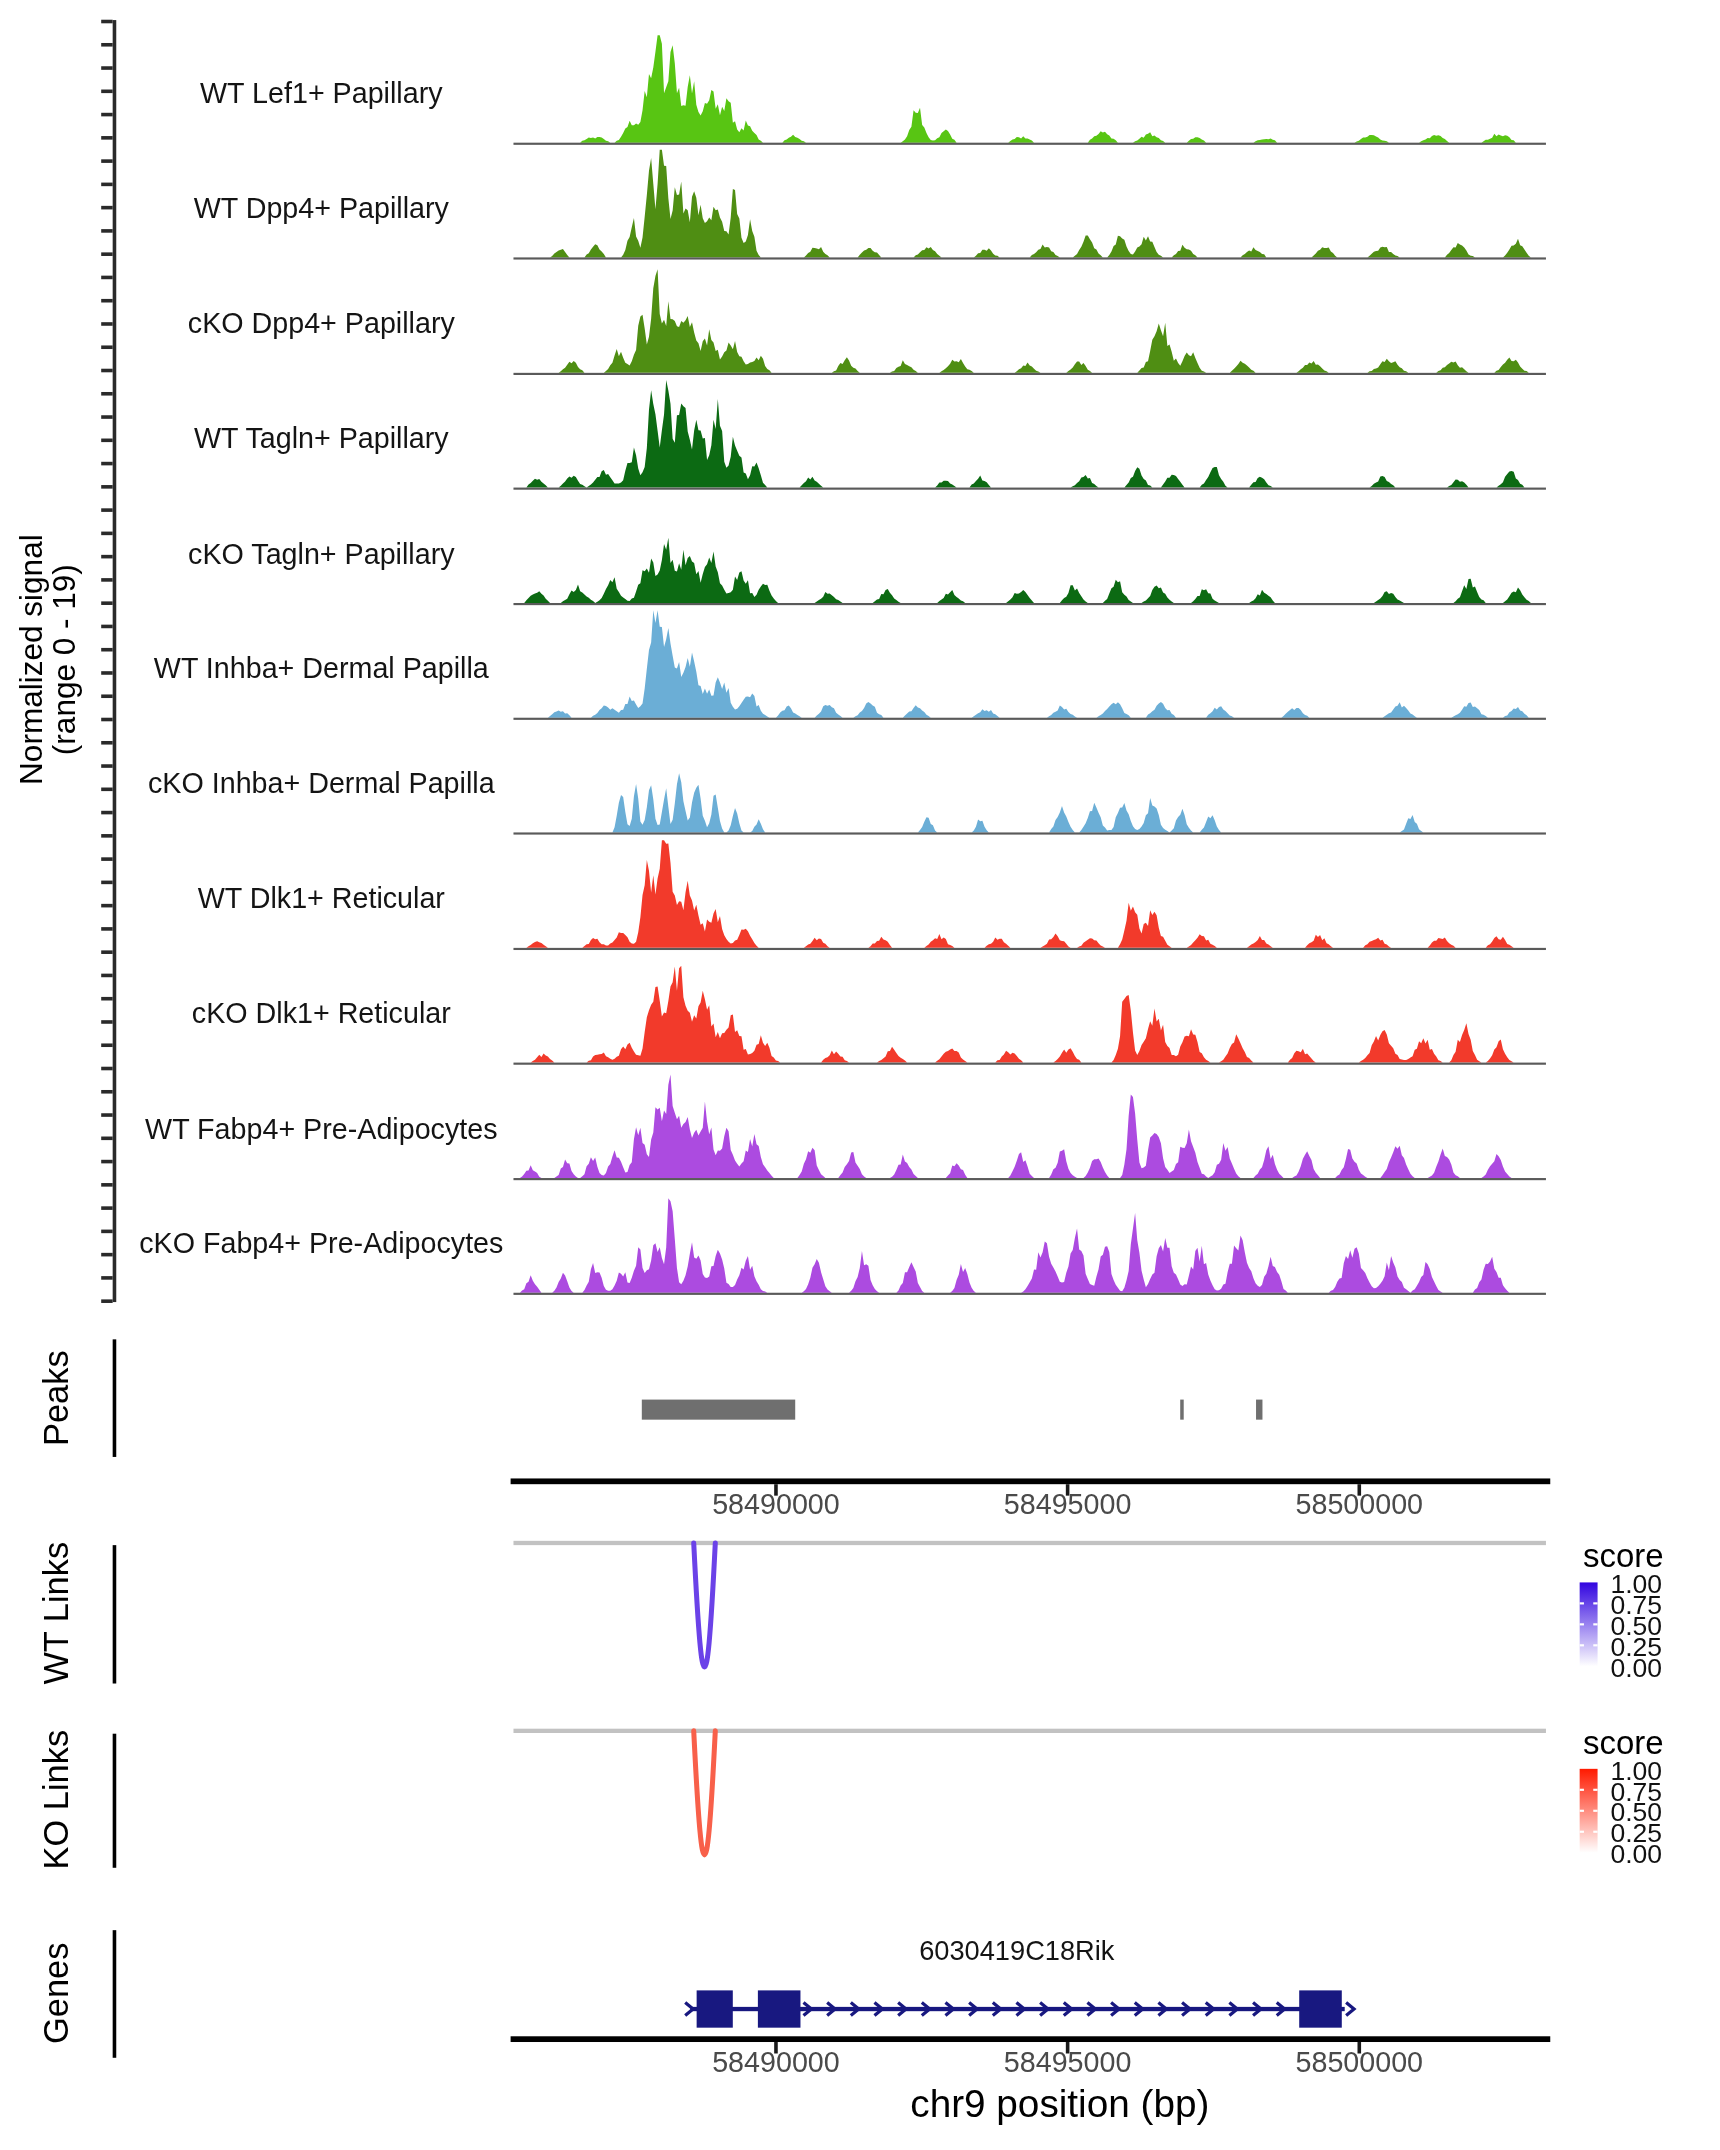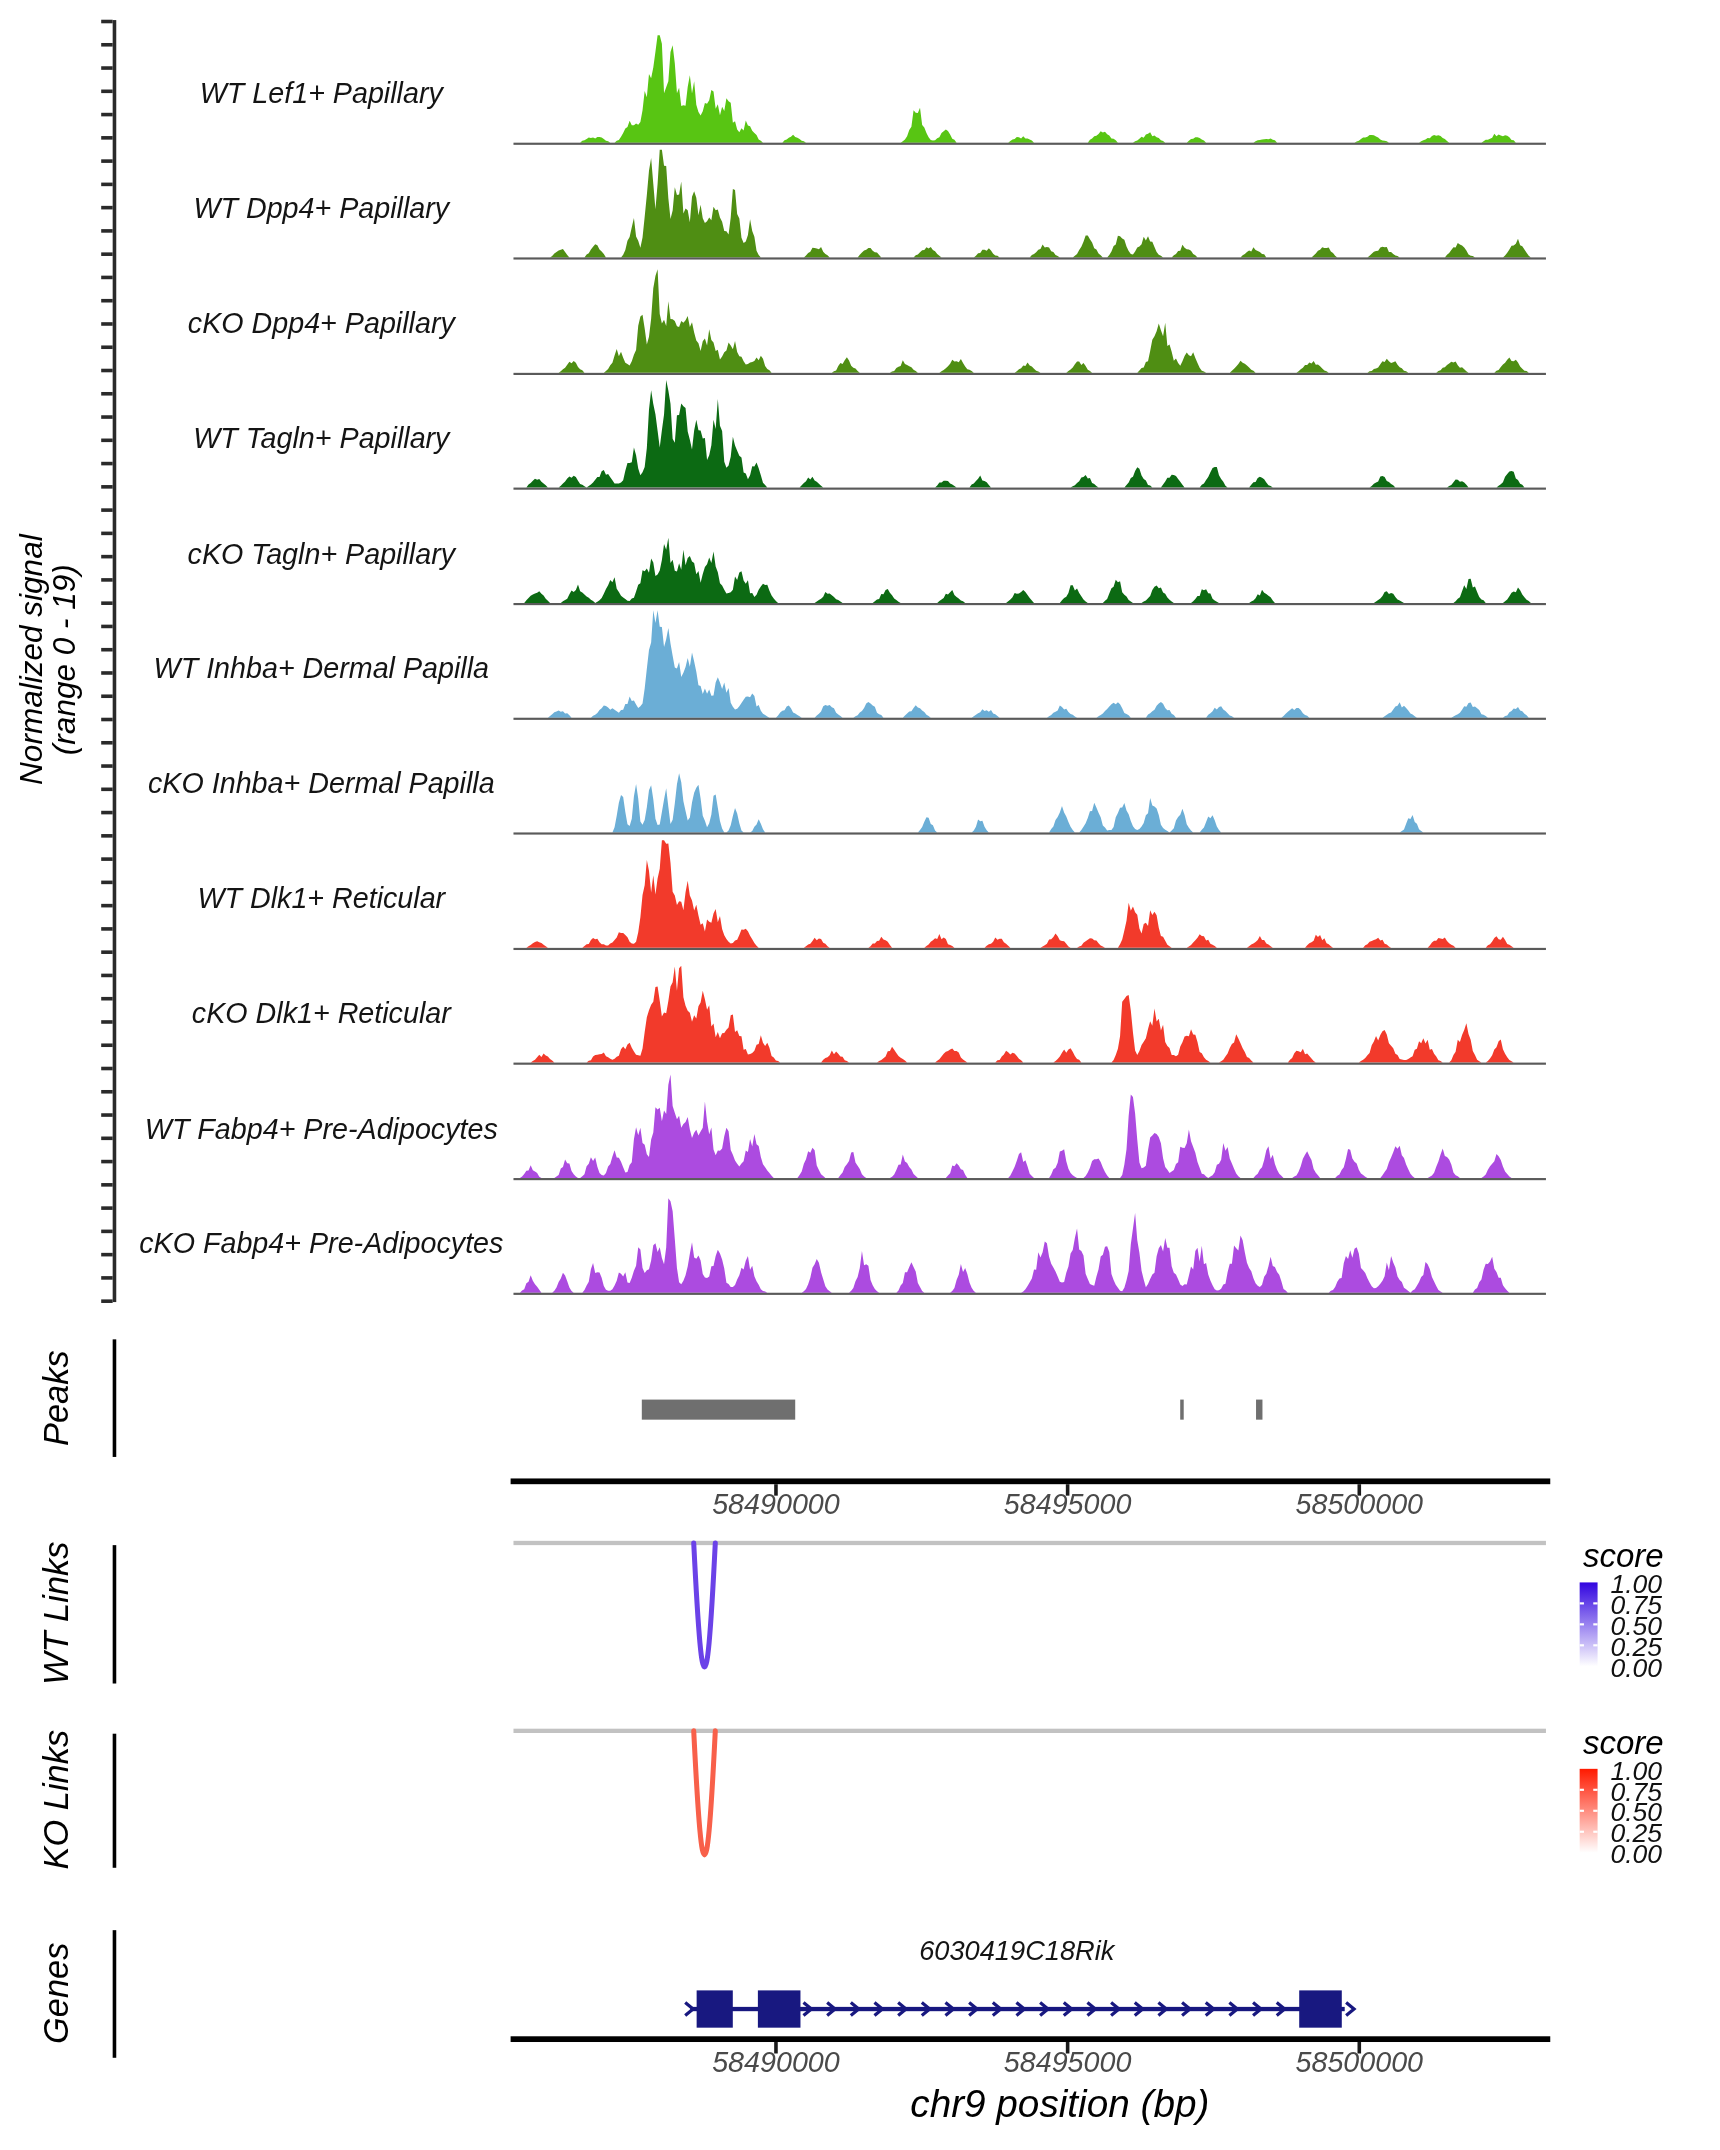--- a/index.html
+++ b/index.html
@@ -1,16 +1,16 @@
 <!DOCTYPE html>
 <html style="font-size:11.5px"><head>
 <meta charset="utf-8">
 <style>
   html,body{margin:0;padding:0;background:#ffffff;}
-  .canvas{position:relative;width:1721px;height:2151px;background:#ffffff;overflow:hidden;font-style:italic;}
+  .canvas{position:relative;width:1721px;height:2151px;background:#ffffff;overflow:hidden;}
   svg{display:block;}
   text{font-family:"Liberation Sans","DejaVu Sans",sans-serif;}
 </style>
 </head>
 <body>
 
 <div class="canvas">
 <svg id="plot" width="1721" height="2151" viewBox="0 0 2400 3000">
   <defs>
     <linearGradient id="grad0" x1="0" y1="0" x2="0" y2="1">

